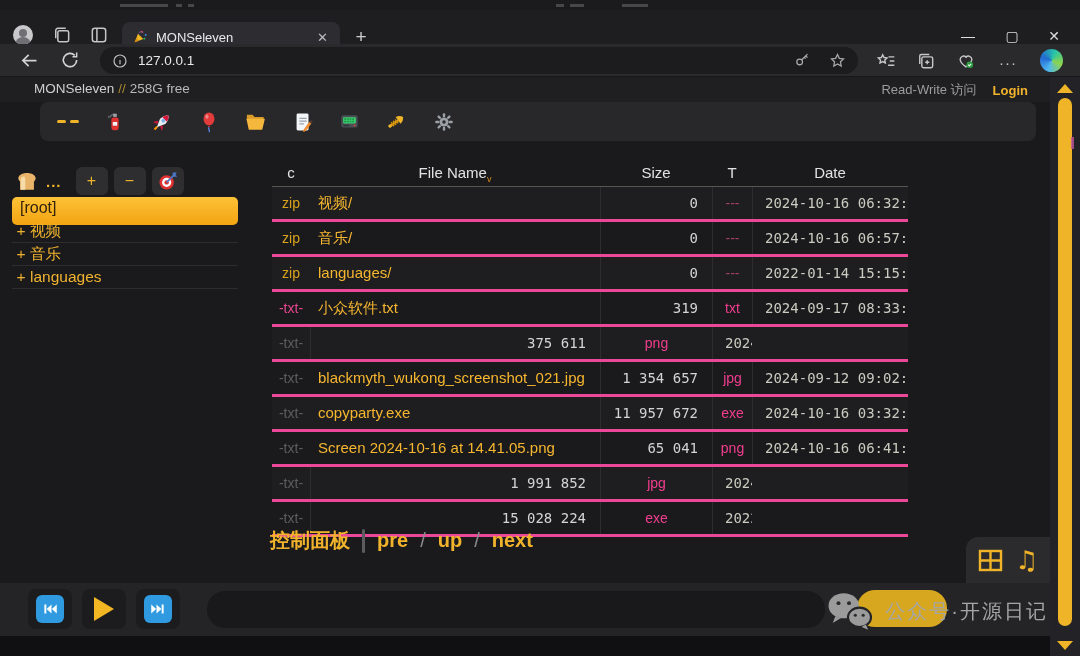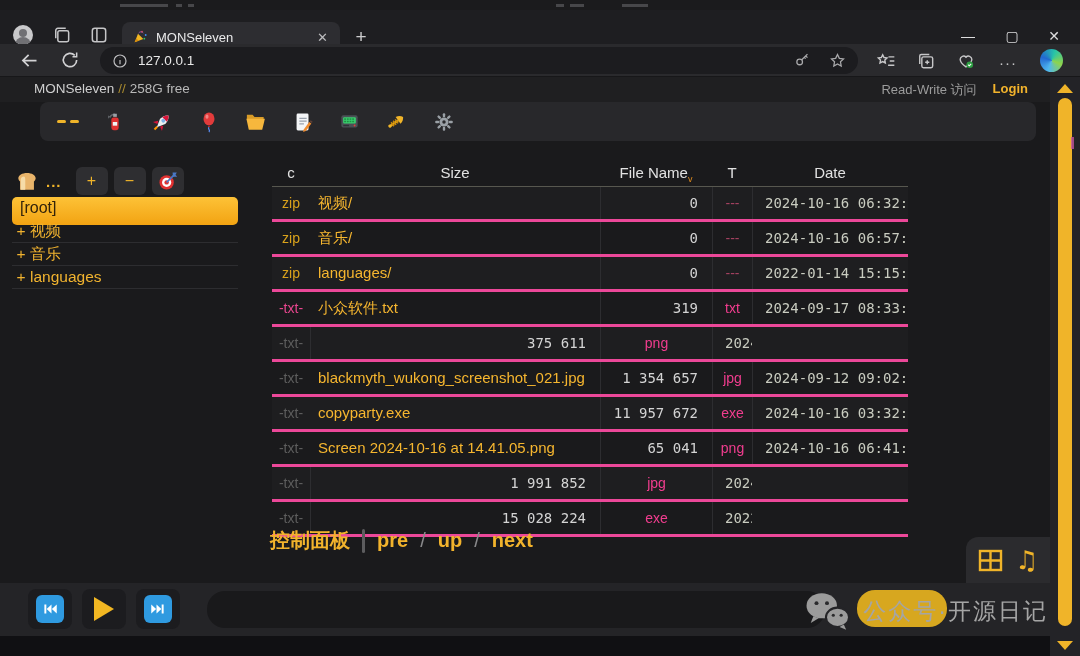--- a/index.html
+++ b/index.html
@@ -30,21 +30,21 @@
   .urlbar{left:100px;top:3px;width:758px;height:27px;background:#1c1c1f;border-radius:14px;
           display:flex;align-items:center;padding:6px 12px;box-sizing:border-box;}
   .url-text{color:#e8e8e8;font-size:13.5px;margin-left:10px;flex:1;}
 
   
   .page{left:0;top:77px;width:1080px;height:506px;background:#1a1a1c;}
   .page-header{left:0;top:0;width:1080px;height:25px;background:#1f1f21;}
   .site-line{position:absolute;left:34px;top:4px;font-size:13.5px;color:#cfcfcf;}
   .site-sep{color:#a88a2e;padding:0 4px;}
   .free{color:#b9b9b9;margin-top:20px;}
-  .access-line{position:absolute;right:52px;top:4px;font-size:13px;color:#9c9c9c;display:flex;gap:16px;}
+  .access-line{position:absolute;right:52px;top:4px;font-size:13px;color:#9c9c9c;display:flex;gap:16px;align-items:center;}
   .login{color:#f2b32c;font-weight:bold;}
 
   
   .etoolbar{left:40px;top:25px;width:996px;height:39px;background:#28282b;border-radius:8px;
             display:flex;align-items:center;padding-left:4px;box-sizing:border-box;}
   .ebtn{width:47px;height:39px;display:flex;align-items:center;justify-content:center;}
   .dashes span{display:inline-block;width:9px;height:3.5px;background:#f0b429;border-radius:2px;margin:0 2px;}
 
   
   .treebar{left:14px;top:88px;width:226px;height:32px;display:flex;align-items:center;gap:6px;}
@@ -89,21 +89,21 @@
   .note-glyph{color:#f0b429;font-size:26px;font-family:"DejaVu Sans",sans-serif;line-height:26px;}
 
   
   .playerbar{left:0;top:583px;width:1080px;height:53px;background:#242427;}
   .pbtn{top:6px;width:44px;height:40px;background:#1c1c1f;border-radius:8px;display:flex;align-items:center;justify-content:center;}
   .bluechip{width:28px;height:28px;background:#2f9ae0;border-radius:6px;display:flex;align-items:center;justify-content:center;}
   .playtri{width:0;height:0;border-left:20px solid #f2b722;border-top:12px solid transparent;border-bottom:12px solid transparent;}
   .seekbar{left:207px;top:8px;width:618px;height:37px;background:#19191b;border-radius:18px;}
   .volpill{left:857px;top:7px;width:90px;height:37px;background:#d7a71f;border-radius:18px;}
   .watermark{right:32px;top:7px;display:flex;align-items:center;gap:10px;color:#a5a5a5;}
-  .wm-text{font-size:23px;letter-spacing:2px;}
+  .wm-text{font-size:20px;letter-spacing:2px;}
 
   .bottom-strip{left:0;top:636px;width:1080px;height:20px;background:#101013;}
 
   
   .scroll-track{left:1050px;top:77px;width:30px;height:579px;background:#232327;}
   .scroll-thumb{left:1058px;top:98px;width:14px;height:528px;background:#f0b429;border-radius:7px;}
   .sarrow{left:1057px;width:0;height:0;border-left:8px solid transparent;border-right:8px solid transparent;}
   .sarrow.up{top:84px;border-bottom:9px solid #f0b429;}
   .sarrow.down{top:641px;border-top:9px solid #f0b429;}
   .pink-tick{left:1071px;top:137px;width:3px;height:12px;background:#c2559c;opacity:.8;}
@@ -362,22 +362,22 @@
 
   <div class="titem">
     <span class="tprefix">+</span>
     <span class="tlabel">languages</span>
   </div>
 </div>
 
   <div class="abs ftable">
     <div class="fhead">
       <span class="hc">c</span>
+      <span class="hc"><span>File Name</span><span class="sortmark">v</span></span>
       <span class="hc">Size</span>
-      <span class="hc"><span>File Name</span><span class="sortmark">v</span></span>
       <span class="hc">T</span>
       <span class="hc">Date</span>
     </div>
     <div id="file-rows">
   <div class="frow">
     <a class="cell c-cell c-accent">zip</a>
     <a class="cell name-cell">视频/</a>
     <span class="cell size-cell">0</span>
     <span class="cell type-cell t-dim">---</span>
     <span class="cell date-cell">2024-10-16 06:32:54</span>

